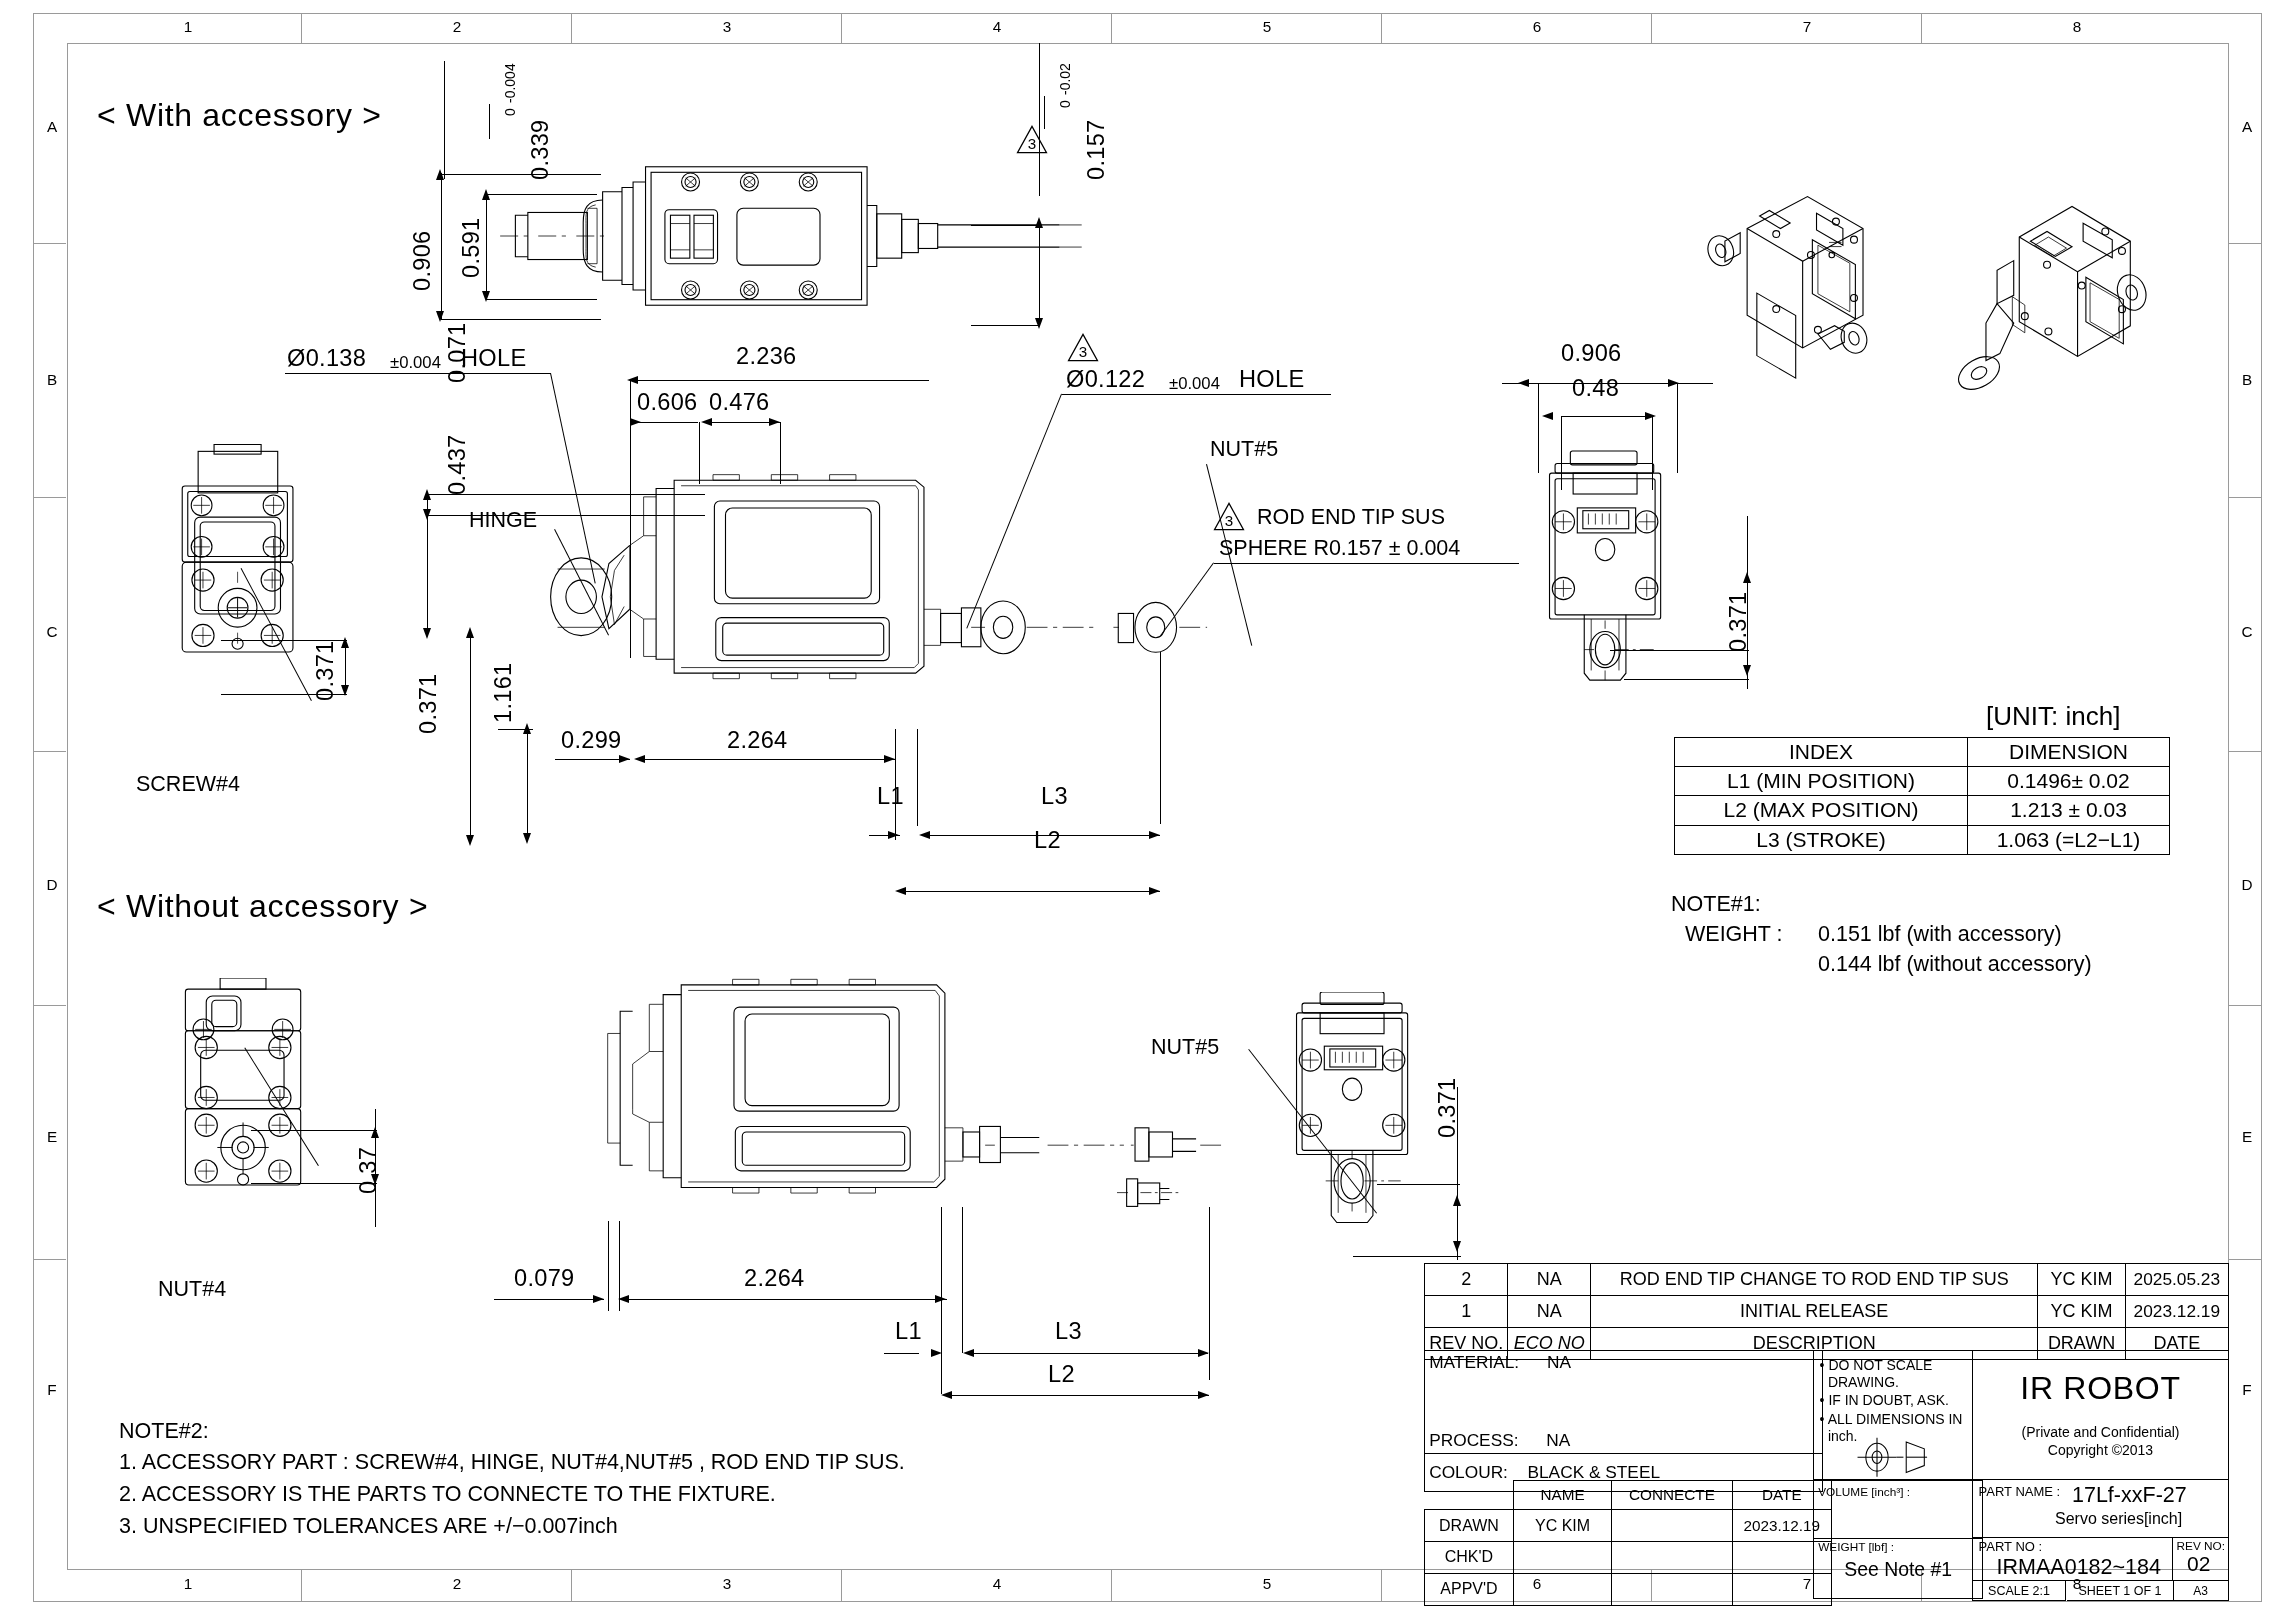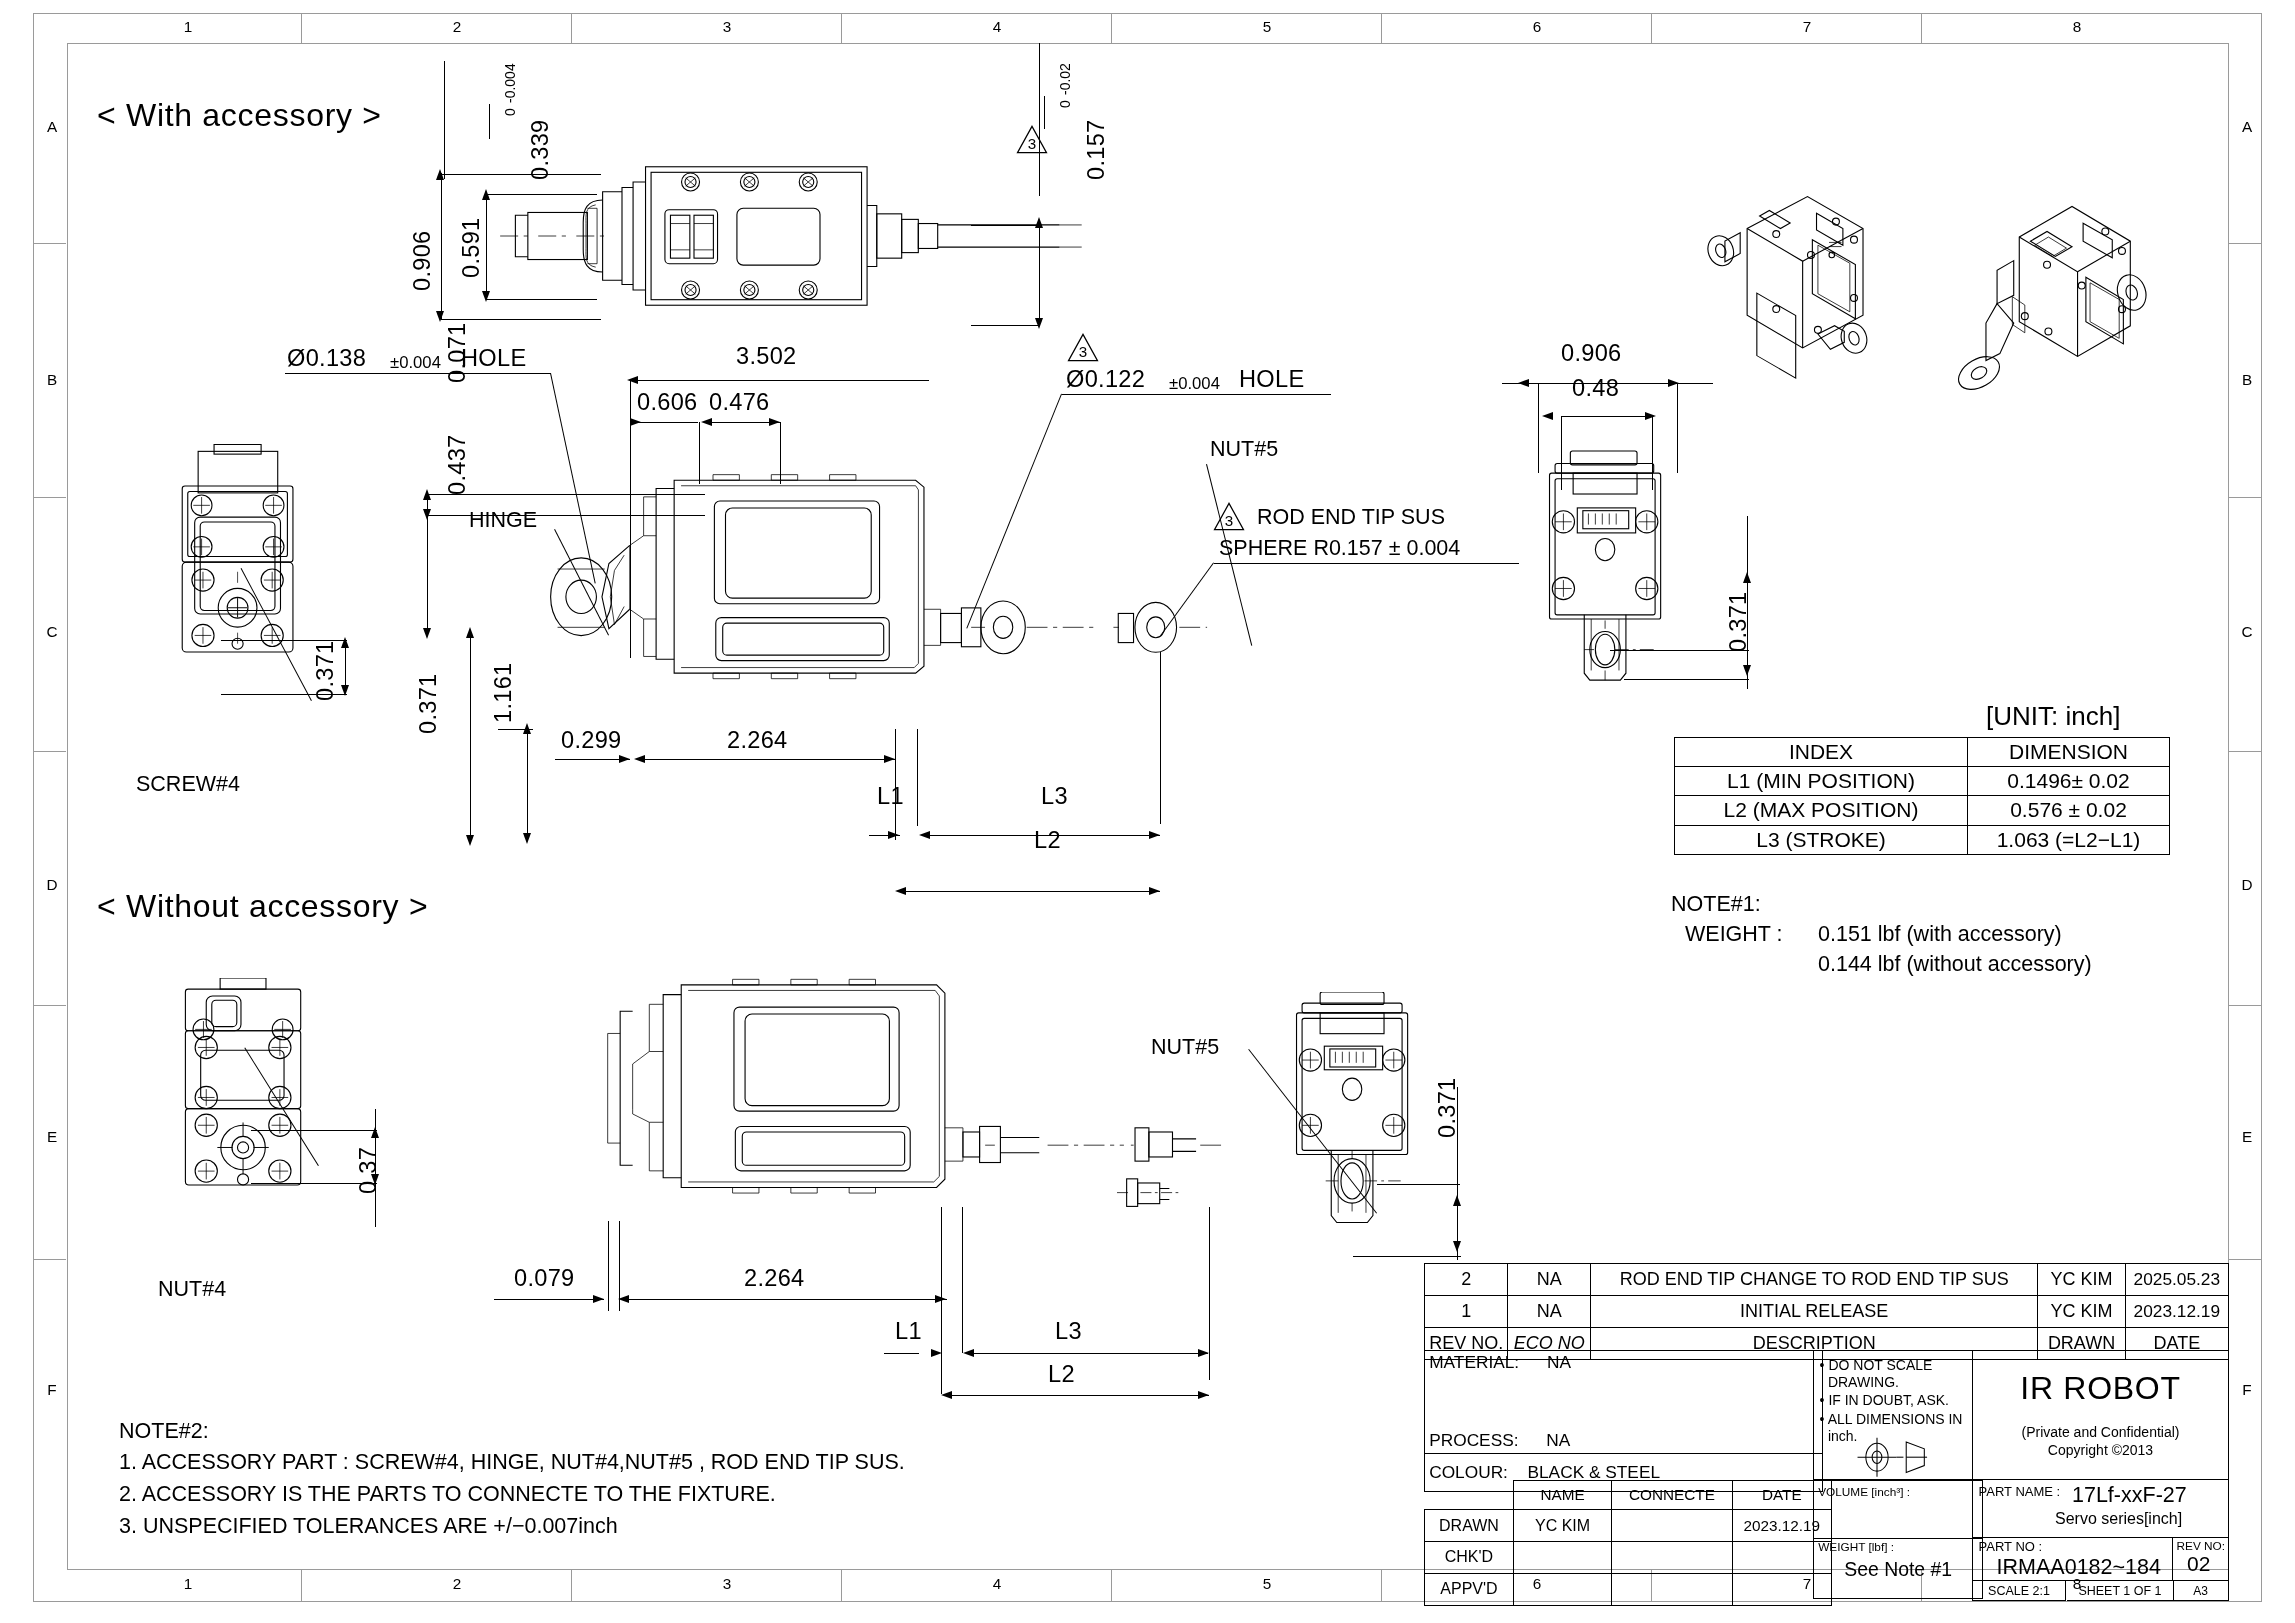--- a/index.html
+++ b/index.html
@@ -337,21 +337,21 @@
       </svg>
   </div>
   <div class="t note" style="left:1257px;top:505px;">ROD END TIP SUS</div>
   <div class="t note" style="left:1219px;top:536px;">SPHERE R0.157 ± 0.004</div>
   <div class="ul" style="left:1214px;top:563px;width:305px;"></div>
   <div class="lead" style="left:1214px;top:563px;width:90px;transform:rotate(126deg);"></div>
 
   <div class="t note" style="left:469px;top:508px;">HINGE</div>
   <div class="lead" style="left:555px;top:529px;width:119px;transform:rotate(63deg);"></div>
 
-  <div class="t dim" style="left:736px;top:343px;">3.502</div>
+  <div class="t dim" style="left:736px;top:343px;">2.236</div>
   <div class="hl" style="left:631px;top:380px;width:298px;"></div>
   <div class="ar ar-l" style="left:627px;top:376px;"></div>
   <div class="vl" style="left:630px;top:380px;height:278px;"></div>
 
   <div class="t dim" style="left:637px;top:389px;">0.606</div>
   <div class="t dim" style="left:709px;top:389px;">0.476</div>
   <div class="hl" style="left:630px;top:422px;width:68px;"></div>
   <div class="ar ar-r" style="left:630px;top:418px;"></div>
   <div class="hl" style="left:705px;top:422px;width:75px;"></div>
   <div class="ar ar-l" style="left:701px;top:418px;"></div>
@@ -525,21 +525,21 @@
         <tr>
       <td style="width:278px;">INDEX</td>
       <td style="width:187px;">DIMENSION</td>
     </tr>
     <tr>
       <td>L1 (MIN POSITION)</td>
       <td>0.1496± 0.02</td>
     </tr>
     <tr>
       <td>L2 (MAX POSITION)</td>
-      <td>0.576 ± 0.02</td>
+      <td>1.213 ± 0.03</td>
     </tr>
     <tr>
       <td>L3 (STROKE)</td>
       <td>1.063 (=L2−L1)</td>
     </tr>
   </tbody>
     </table>
 
   <div class="t note" style="left:1671px;top:892px;">NOTE#1:</div>
   <div class="t note" style="left:1685px;top:922px;">WEIGHT :</div>

